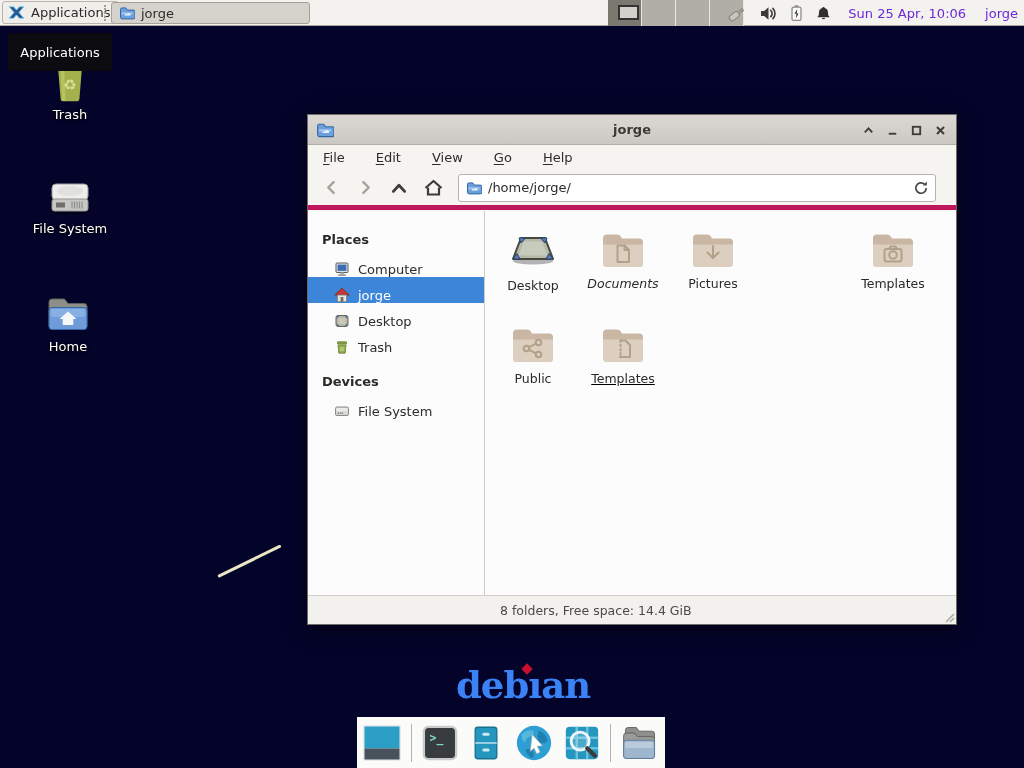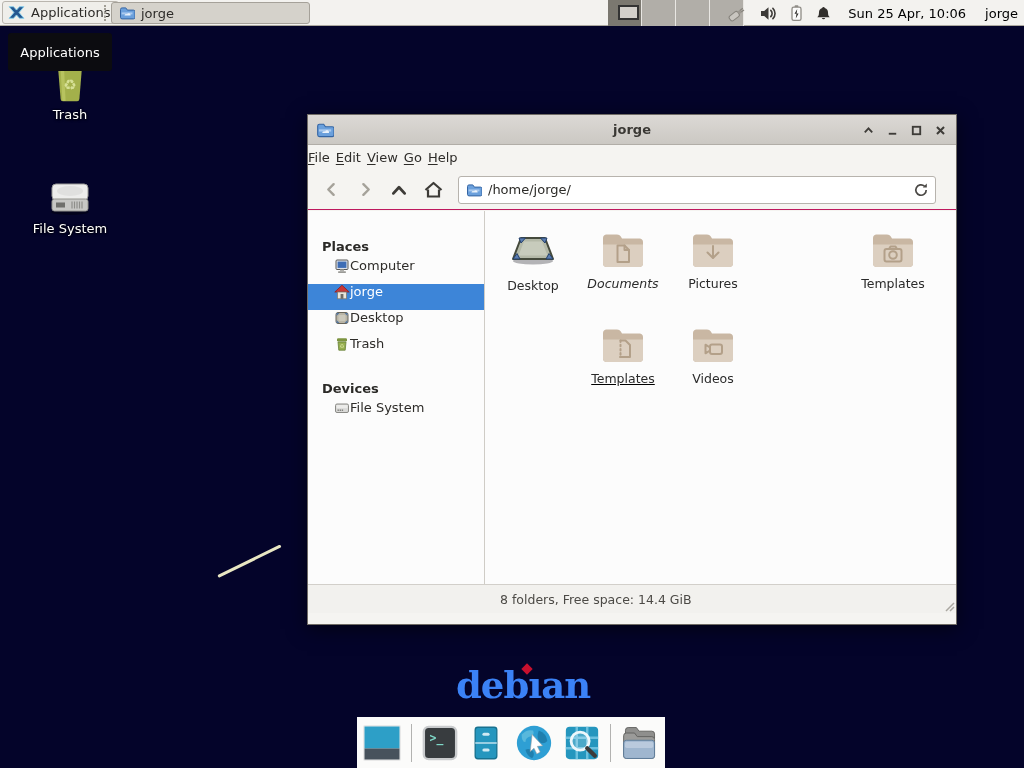--- a/index.html
+++ b/index.html
@@ -15,60 +15,60 @@
   .apps-btn{position:absolute;left:2px;top:1px;height:23px;display:flex;align-items:center;gap:5px;padding:0 8px 0 4px;border:1px solid #b9b5ae;border-radius:3px;background:#efeeea;cursor:default;}
   .apps-btn span{font-size:13px;color:#2e2c29;}
   .panel-handle{position:absolute;left:104px;top:5px;height:16px;width:0;border-left:2px dotted #a19e96;}
   .task-btn{position:absolute;left:111px;top:2px;width:199px;height:22px;display:flex;align-items:center;gap:6px;padding:0 7px;background:#d5d2cb;border:1px solid #a5a199;border-radius:3px;}
   .task-btn span{font-size:13px;color:#2e2c29;}
   .pager{position:absolute;left:608px;top:0;height:26px;display:flex;}
   .pager .ws{width:34px;height:26px;background:#b1aea8;border-right:1px solid #e9e7e3;position:relative;}
   .pager .ws.active{background:#7b7870;}
   .pager .ws.active .mini-win{position:absolute;left:10px;top:5px;width:21px;height:15px;background:#d3d0cb;border:2px solid #333;}
   .tray{position:absolute;right:6px;top:0;height:26px;display:flex;align-items:center;gap:11px;}
-  .tray .txt{font-size:13px;color:#000000;}
+  .tray .txt{font-size:13px;color:#6d28d9;}
   .clock{margin-left:5px;}
   .user{margin-left:8px;}
 
   
   .tooltip{position:absolute;left:8px;top:33px;width:104px;height:38px;background:#0c0c10;border-radius:3px;display:flex;align-items:center;justify-content:center;z-index:60;}
   .tooltip span{color:#fff;font-size:13px;}
 
   
   .dicon{position:absolute;width:80px;text-align:center;}
   .dicon svg{display:block;margin:0 auto;}
   .dicon .lbl{margin-top:3px;font-size:13px;color:#fff;text-shadow:0 1px 3px #000,0 0 2px #000;}
   .stray-line{position:absolute;left:218px;top:575px;width:70px;height:3px;background:#e9e7c3;transform:rotate(-26deg);transform-origin:0 50%;border-radius:2px;}
 
   
   .window{position:absolute;left:307px;top:114px;width:650px;height:511px;background:#f5f4f1;border:1px solid #6f6b65;box-shadow:0 4px 18px rgba(0,0,0,.55);z-index:20;}
   .titlebar{position:absolute;left:0;top:0;right:0;height:30px;background:linear-gradient(var(--titlebar_top,#dcd9d5),var(--titlebar_bottom,#cbc8c3));border-bottom:1px solid #b1ada7;display:flex;align-items:center;padding:0 8px;}
   .titlebar .title{position:absolute;left:0;right:0;text-align:center;font-size:13px;font-weight:bold;color:#3a3834;}
   .win-controls{position:absolute;right:8px;top:0;height:30px;display:flex;align-items:center;gap:9px;}
   .win-controls .wc{width:15px;height:15px;display:flex;align-items:center;justify-content:center;}
-  .menubar{position:absolute;left:0;top:30px;right:0;height:25px;background:#f5f4f1;display:flex;align-items:center;gap:6px;}
+  .menubar{position:absolute;left:0;top:30px;right:0;height:25px;background:#f5f4f1;display:flex;align-items:center;gap:31px;padding-left:15px;}
   .menubar .mitem{font-size:13px;color:#2e2c29;}
   .menubar u{text-underline-offset:2px;}
-  .toolbar{position:absolute;left:0;top:55px;right:0;height:40px;background:#f5f4f1;border-bottom:1px solid #be185d;display:flex;align-items:center;}
+  .toolbar{position:absolute;left:0;top:55px;right:0;height:40px;background:#f5f4f1;border-bottom:5px solid #be185d;display:flex;align-items:center;}
   .tbtn{width:34px;height:30px;display:flex;align-items:center;justify-content:center;}
   .tbtn:first-child{margin-left:6px;}
   .pathbar{position:relative;margin-left:8px;width:478px;height:28px;background:#fff;border:1px solid #b7b3ad;border-radius:3px;display:flex;align-items:center;padding:0 30px 0 7px;gap:6px;}
   .pathbar input{border:0;outline:0;flex:1;font-size:13px;color:#2b2a27;font-family:inherit;background:transparent;}
   .pathbar .reload{position:absolute;right:5px;top:4px;}
   .win-body{position:absolute;left:0;top:96px;right:0;bottom:29px;background:#fcfcfc;}
-  .sidebar{position:absolute;left:0;top:0;bottom:0;width:177px;border-right:1px solid #cfccc6;background:#fcfcfc;padding-top:23px;}
+  .sidebar{position:absolute;left:0;top:0;bottom:0;width:177px;border-right:1px solid #cfccc6;background:#fcfcfc;padding-top:16px;}
   .shead{height:24px;display:flex;align-items:center;padding-left:14px;font-size:13px;font-weight:bold;color:#2b2a27;}
-  .srow{height:26px;display:flex;align-items:flex-start;padding-left:26px;font-size:13px;color:#2e2c29;}
+  .srow{height:26px;display:flex;align-items:flex-end;gap:8px;padding-left:26px;font-size:13px;color:#2e2c29;}
   .srow.selected{background:var(--selection_blue,#3d85d8);color:#fff;}
   .srow svg{flex:0 0 auto;}
   .mainpane{position:absolute;left:178px;top:0;right:0;bottom:0;background:#fcfcfc;}
   .fcell{position:absolute;width:86px;text-align:center;}
   .fcell svg{display:block;margin:0 auto;}
   .fcell .lbl{margin-top:5px;font-size:12.5px;color:#2b2b2b;}
-  .statusbar{position:absolute;left:0;bottom:11px;right:0;height:29px;background:#f2f1ee;border-top:1px solid #d2cfca;display:flex;align-items:center;}
+  .statusbar{position:absolute;left:0;bottom:0;right:0;height:29px;background:#f2f1ee;border-top:1px solid #d2cfca;display:flex;align-items:center;}
   .statusbar span{font-size:12.5px;color:#4c4a46;padding-left:14px;margin-left:178px;}
   .grip{position:absolute;right:1px;bottom:1px;}
 
   
   .debian{position:absolute;left:456px;top:662px;width:130px;height:46px;z-index:5;}
   .debian .word{font-family:"DejaVu Serif","Liberation Serif",serif;font-weight:bold;font-size:37px;color:#3b82f6;letter-spacing:-1px;line-height:46px;}
   .debian .dot{position:absolute;left:67px;top:3px;width:8px;height:8px;background:var(--debian_red,#c8102e);transform:rotate(45deg);}
 
   
   .dock{position:absolute;left:357px;top:717px;width:308px;height:51px;background:#fbfbfa;display:flex;align-items:center;gap:9px;padding:0 5px;z-index:10;}
@@ -168,20 +168,29 @@
           <line x1="28.5" y1="29.5" x2="28.5" y2="36.5"></line>
         <line x1="31" y1="29.5" x2="31" y2="36.5"></line>
           <line x1="33.5" y1="29.5" x2="33.5" y2="36.5"></line>
         <line x1="36" y1="29.5" x2="36" y2="36.5"></line>
       </g>
       <rect x="10" y="30.5" width="9" height="5" fill="#6f6f6c"></rect>
     </svg>
     <div class="lbl">File System</div>
   </div>
 
+  <div class="dicon" style="left:28px;top:292px;">
+    <svg width="48" height="44" viewBox="0 0 48 44">
+      <path d="M5 10 q0-3 3-3 h12.5 l3.5 4.5 H40 q3 0 3 3 v19 q0 3-3 3 H8 q-3 0-3-3 Z" fill="#8e8e89" stroke="#5e5e59" stroke-width="1"></path>
+      <rect x="5" y="15.5" width="38" height="22" rx="3" fill="#6f9bd8" stroke="#3465a4" stroke-width="1"></rect>
+      <rect x="6.5" y="17" width="35" height="8" rx="2" fill="#8fb4e4" opacity="0.8"></rect>
+      <path d="M24 19.5 l-8.5 7.5 h3.2 v6 h10.6 v-6 h3.2 Z" fill="#f4f6f8"></path>
+    </svg>
+    <div class="lbl">Home</div>
+  </div>
 
   <div class="stray-line"></div>
 
   <div class="window">
     <div class="titlebar">
       <svg width="18" height="18" viewBox="0 0 16 16">
           <use href="#gbluefolder"></use>
         </svg>
       <div class="title">jorge</div>
       <div class="win-controls">
@@ -350,39 +359,41 @@
             <use href="#gfolder"></use>
             <g stroke="#b3a089" stroke-width="2" fill="none" stroke-linecap="round" stroke-linejoin="round">
               <rect x="15.5" y="20" width="17" height="12.5" rx="2"></rect>
               <circle cx="24" cy="26" r="3.8"></circle>
               <path d="M20 20 l1.5-2.5 h5 l1.5 2.5"></path>
             </g>
           </svg>
           <div class="lbl">Templates</div>
         </div>
 
+        <div class="fcell" style="left:4px;top:113px;">
+          <svg width="48" height="42" viewBox="0 0 48 42">
+            <use href="#gfolder"></use>
+            <g stroke="#b3a089" stroke-width="2" fill="none" stroke-linecap="round" stroke-linejoin="round">
+              <circle cx="17.5" cy="24.5" r="2.8"></circle>
+                <circle cx="29.5" cy="18.5" r="2.8"></circle>
+                <circle cx="29.5" cy="30.5" r="2.8"></circle>
+              <path d="M20 23.2 l7-3.6 M20 25.8 l7 3.6"></path>
+            </g>
+          </svg>
+          <div class="lbl">Public</div>
+        </div>
         <div class="fcell" style="left:94px;top:113px;text-decoration:underline;">
           <svg width="48" height="42" viewBox="0 0 48 42">
             <use href="#gfolder"></use>
             <g stroke="#b3a089" stroke-width="2" fill="none" stroke-linecap="round" stroke-linejoin="round">
               <path d="M21.5 16.5 h5 l4.5 4.5 V33 h-10"></path>
               <path d="M21.5 16.5 V33" stroke-dasharray="1.6 2.6"></path>
             </g>
           </svg>
           <div class="lbl">Templates</div>
-        </div>
-        <div class="fcell" style="left:184px;top:113px;">
-          <svg width="48" height="42" viewBox="0 0 48 42">
-            <use href="#gfolder"></use>
-            <g stroke="#b3a089" stroke-width="2" fill="none" stroke-linecap="round" stroke-linejoin="round">
-              <rect x="21" y="20.5" width="12" height="9.5" rx="2"></rect>
-              <path d="M21 23.5 l-4.5-2.8 v8.6 l4.5-2.8"></path>
-            </g>
-          </svg>
-          <div class="lbl">Videos</div>
         </div>
       </div>
     </div>
 
     <div class="statusbar">
       <span>8 folders, Free space: 14.4 GiB</span>
       <svg class="grip" width="12" height="12" viewBox="0 0 12 12">
         <path d="M11 3 L3 11 M11 7 L7 11" stroke="#aba8a1" stroke-width="1.5"></path>
       </svg>
     </div>

